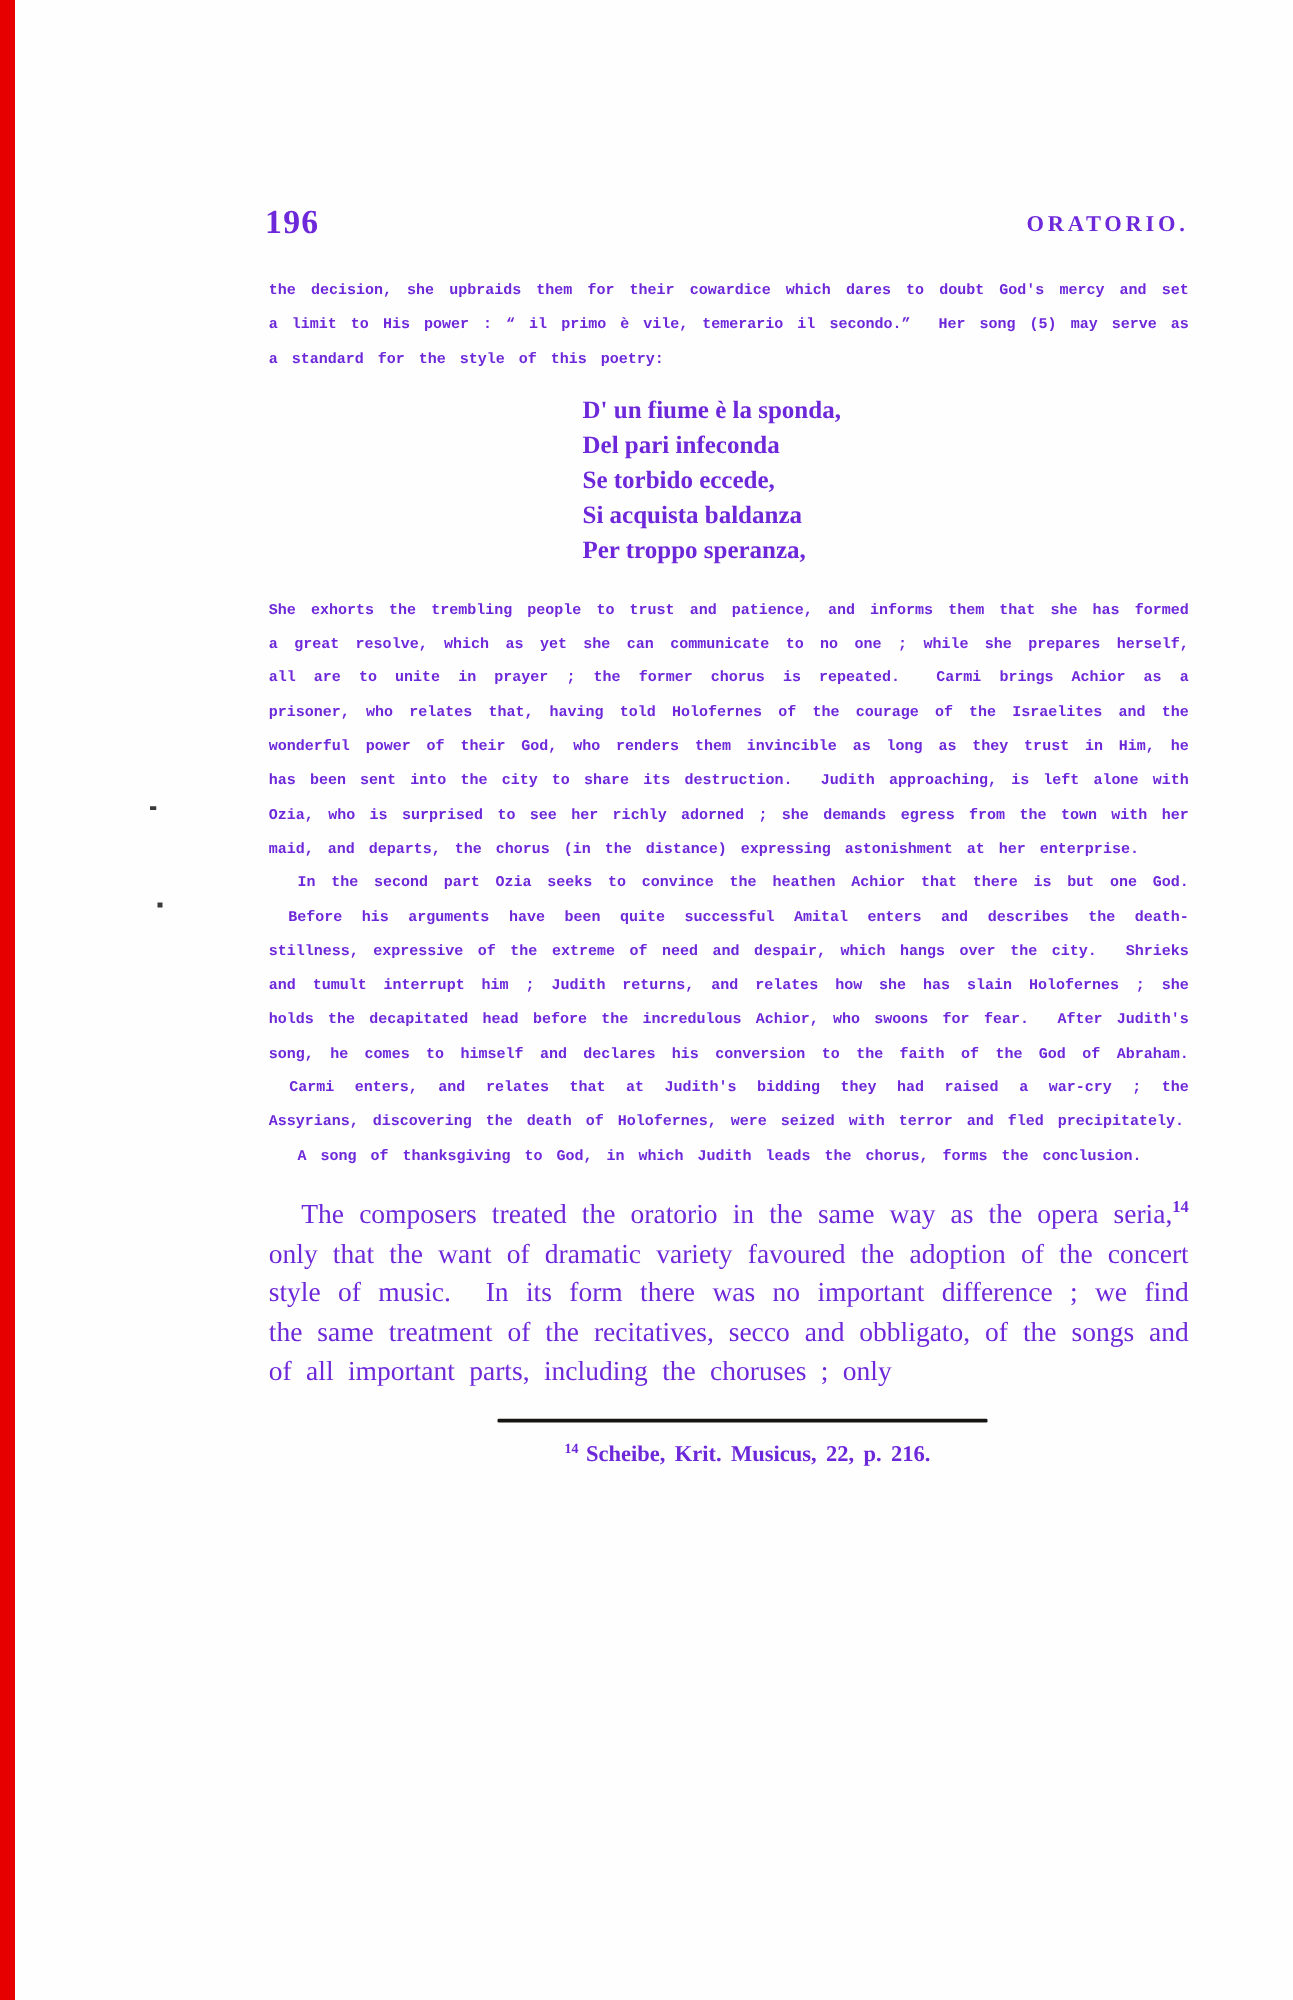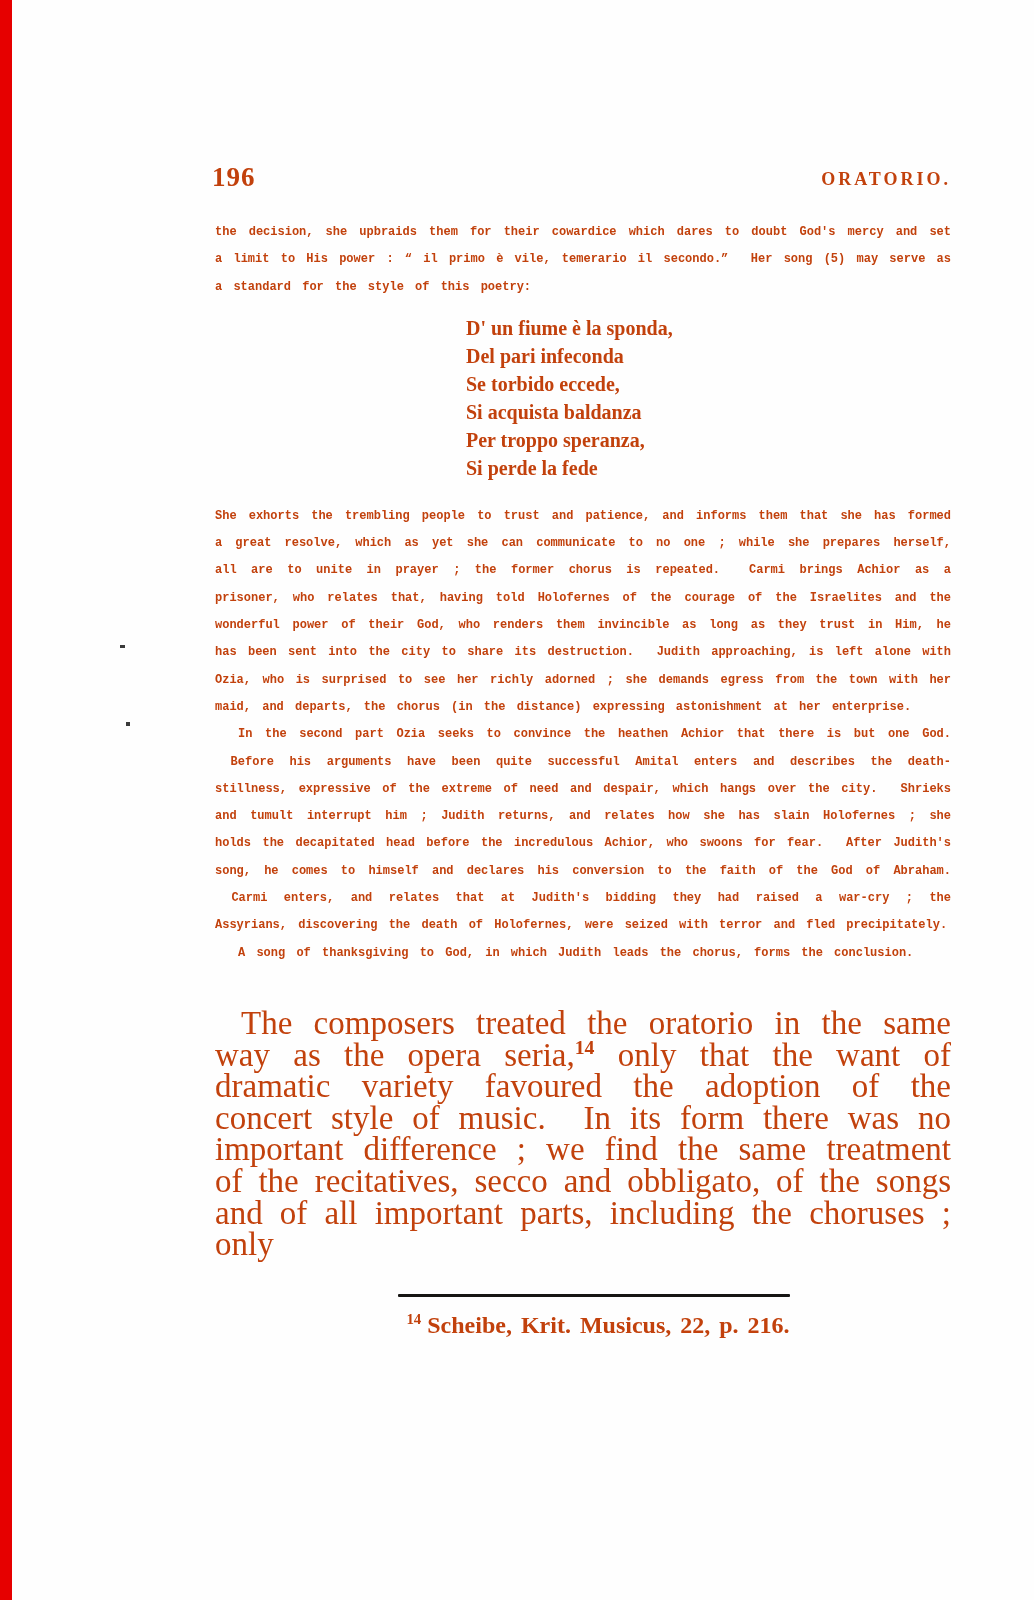--- a/index.html
+++ b/index.html
@@ -7,21 +7,21 @@
     padding: 0;
     background: #ffffff;
   }
   .scan-page {
     position: relative;
     width: 1034px;
     height: 1600px;
     background: #fefefe;
     overflow: hidden;
     font-family: "Liberation Serif", "DejaVu Serif", serif;
-    color: #c2410c;
+    color: #6d28d9;
   }
   .edge-bar {
     position: absolute;
     left: 0;
     top: 0;
     width: 12px;
     height: 1600px;
     background: #e60000;
   }
   .page-number {
@@ -60,22 +60,22 @@
   }
   .indent { text-indent: 23px; }
   .poem {
     margin: 13px 0 21px 0;
     padding-left: 251px;
     font-size: 20px;
     line-height: 28px;
     font-weight: bold;
   }
   .para-large {
-    margin-top: 41px;
-    font-size: 33px;
+    margin-top: 16px;
+    font-size: 22px;
     line-height: 31.6px;
     font-weight: normal;
     text-align: justify;
     text-align-last: left;
     word-spacing: 6px;
     text-indent: 26px;
   }
   sup.fn-ref {
     font-size: 60%;
     vertical-align: super;
@@ -88,21 +88,21 @@
     width: 392px;
     height: 3px;
     background: #161513;
     border-radius: 1px;
   }
   .footnote {
     margin-top: 15px;
     margin-left: 183px;
     width: 400px;
     text-align: center;
-    font-size: 24px;
+    font-size: 18px;
     font-weight: bold;
     word-spacing: 3px;
   }
   .footnote sup {
     font-size: 62%;
     vertical-align: super;
     line-height: 0;
     margin-right: 6px;
   }
   .margin-speck {
@@ -128,21 +128,20 @@
   <div class="text-column">
 
     <p class="para-small">the decision, she upbraids them for their cowardice which dares to doubt God's mercy and set a limit to His power : “ il primo è vile, temerario il secondo.” &nbsp;Her song (5) may serve as a standard for the style of this poetry:</p>
 
     <div class="poem">
       <div>D' un fiume è la sponda,</div>
       <div>Del pari infeconda</div>
       <div>Se torbido eccede,</div>
       <div>Si acquista baldanza</div>
       <div>Per troppo speranza,</div>
-      <div>Si perde la fede</div>
     </div>
 
     <p class="para-small">She exhorts the trembling people to trust and patience, and informs them that she has formed a great resolve, which as yet she can communicate to no one ; while she prepares herself, all are to unite in prayer ; the former chorus is repeated. &nbsp;Carmi brings Achior as a prisoner, who relates that, having told Holofernes of the courage of the Israelites and the wonderful power of their God, who renders them invincible as long as they trust in Him, he has been sent into the city to share its destruction. &nbsp;Judith approaching, is left alone with Ozia, who is surprised to see her richly adorned ; she demands egress from the town with her maid, and departs, the chorus (in the distance) expressing astonishment at her enterprise.</p>
 
     <p class="para-small indent">In the second part Ozia seeks to convince the heathen Achior that there is but one God. &nbsp;Before his arguments have been quite successful Amital enters and describes the death-stillness, expressive of the extreme of need and despair, which hangs over the city. &nbsp;Shrieks and tumult interrupt him ; Judith returns, and relates how she has slain Holofernes ; she holds the decapitated head before the incredulous Achior, who swoons for fear. &nbsp;After Judith's song, he comes to himself and declares his conversion to the faith of the God of Abraham. &nbsp;Carmi enters, and relates that at Judith's bidding they had raised a war-cry ; the Assyrians, discovering the death of Holofernes, were seized with terror and fled precipitately.</p>
 
     <p class="para-small indent">A song of thanksgiving to God, in which Judith leads the chorus, forms the conclusion.</p>
 
     <p class="para-large"><span>The composers treated the oratorio in the same way as the opera seria,</span><sup class="fn-ref">14</sup><span> only that the want of dramatic variety favoured the adoption of the concert style of music. &nbsp;In its form there was no important difference ; we find the same treatment of the recitatives, secco and obbligato, of the songs and of all important parts, including the choruses ; only</span></p>
 

